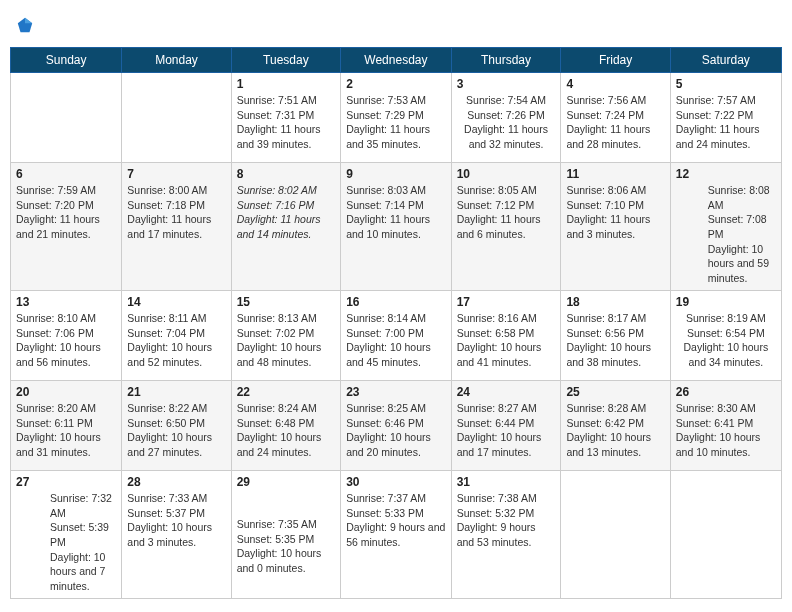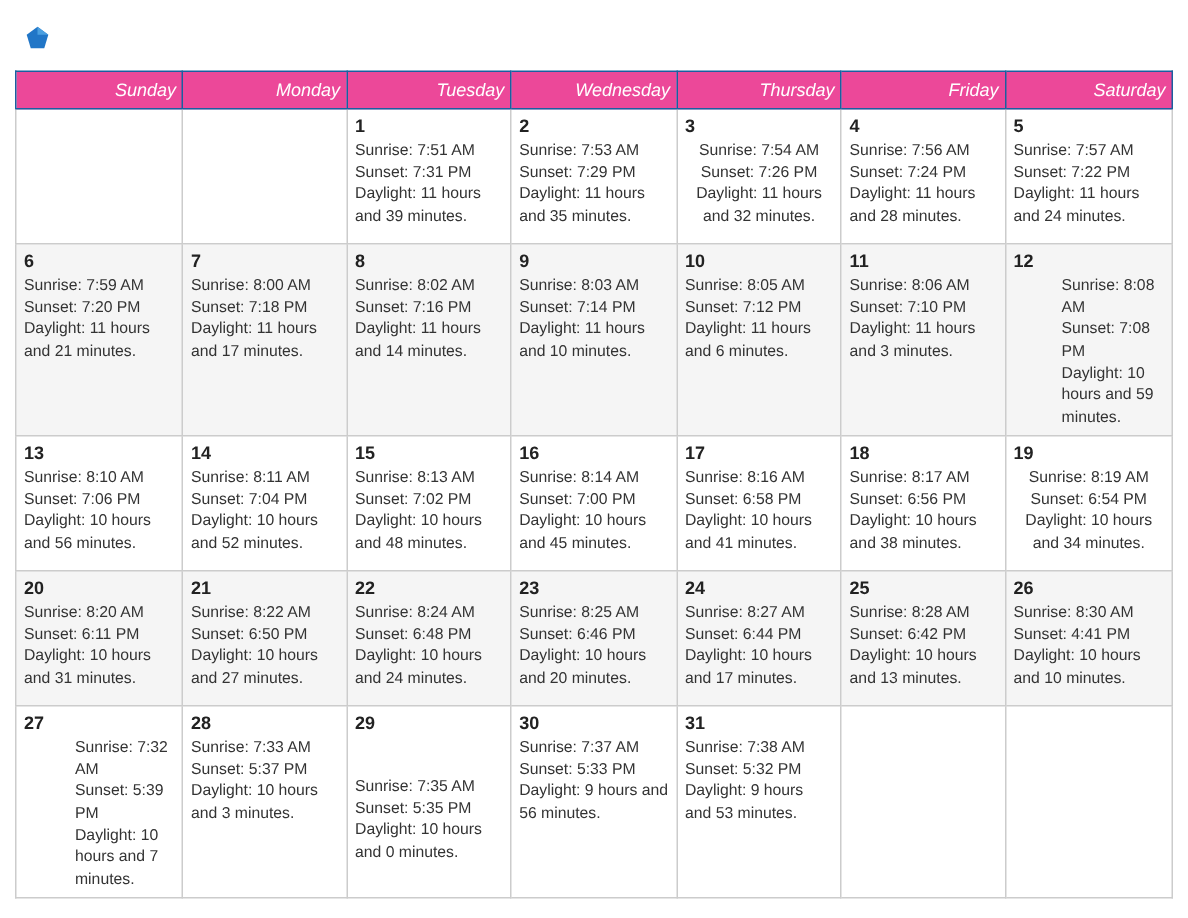--- a/index.html
+++ b/index.html
@@ -47,28 +47,27 @@
     .location {
       font-size: 14px;
       color: #555;
     }
     .calendar-table {
       width: 100%;
       border-collapse: collapse;
       font-size: 11px;
     }
     .calendar-table th {
-      background-color: #ec4899;
+      background-color: #0c4a6e;
       color: #fff;
       padding: 5px 4px;
-      text-align: right;
+      text-align: center;
       font-size: 12px;
       font-weight: normal;
       border: 1px solid #1a5fa0;
-      font-style: italic;
     }
     .calendar-table td {
       border: 1px solid #ccc;
       vertical-align: top;
       padding: 4px 5px;
       height: 90px;
       width: 113px;
       background: #fff;
     }
     .calendar-table tr:nth-child(even) td {
@@ -164,21 +163,21 @@
 Daylight: 11 hours and 21 minutes.</div>
         </td>
         <td>
           <div class="day-number">7</div>
           <div class="day-info" style="white-space: pre-line;">Sunrise: 8:00 AM
 Sunset: 7:18 PM
 Daylight: 11 hours and 17 minutes.</div>
         </td>
         <td>
           <div class="day-number">8</div>
-          <div class="day-info" style="white-space: pre-line;">Sunrise: 8:02 AM
+          <div class="day-info" style="white-space: pre-line; font-style: italic;">Sunrise: 8:02 AM
 Sunset: 7:16 PM
 Daylight: 11 hours and 14 minutes.</div>
         </td>
         <td>
           <div class="day-number">9</div>
           <div class="day-info" style="white-space: pre-line;">Sunrise: 8:03 AM
 Sunset: 7:14 PM
 Daylight: 11 hours and 10 minutes.</div>
         </td>
         <td>
@@ -277,21 +276,21 @@
         </td>
         <td>
           <div class="day-number">25</div>
           <div class="day-info" style="white-space: pre-line;">Sunrise: 8:28 AM
 Sunset: 6:42 PM
 Daylight: 10 hours and 13 minutes.</div>
         </td>
         <td>
           <div class="day-number">26</div>
           <div class="day-info" style="white-space: pre-line;">Sunrise: 8:30 AM
-Sunset: 4:41 PM
+Sunset: 6:41 PM
 Daylight: 10 hours and 10 minutes.</div>
         </td>
       </tr>
       <tr>
         <td>
           <div class="day-number">27</div>
           <div class="day-info" style="white-space: pre-line; margin-left: 34px;">Sunrise: 7:32 AM
 Sunset: 5:39 PM
 Daylight: 10 hours and 7 minutes.</div>
         </td>

